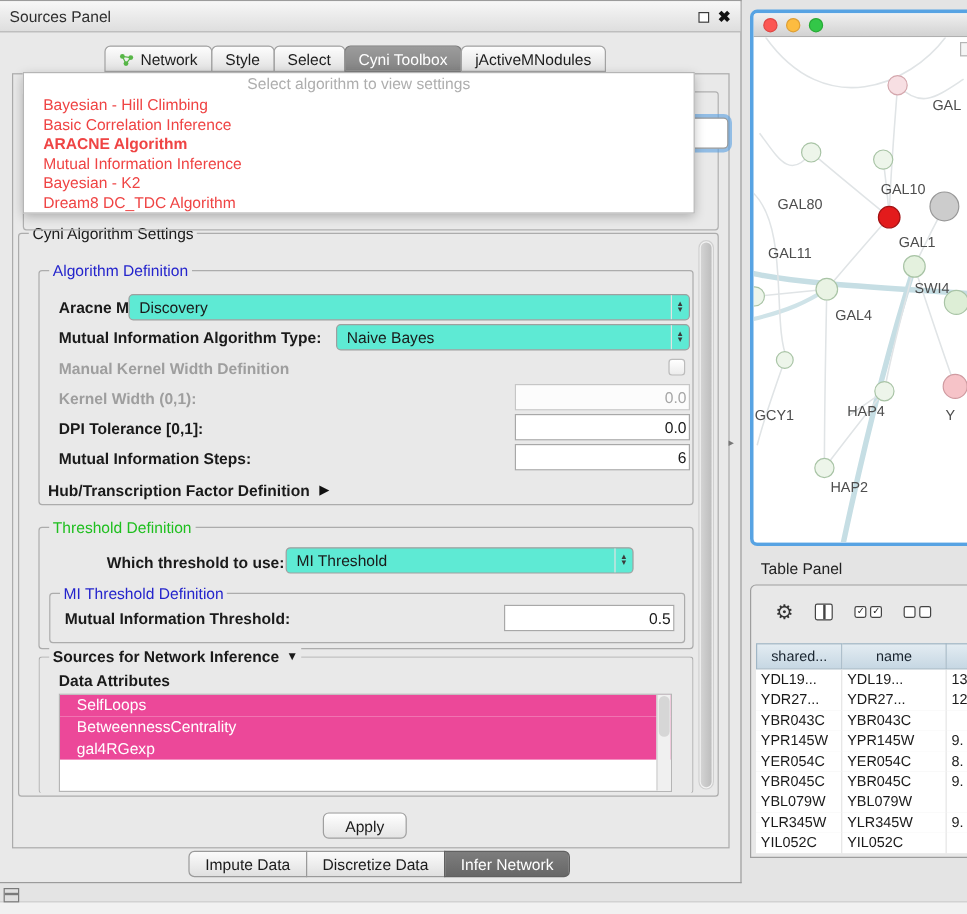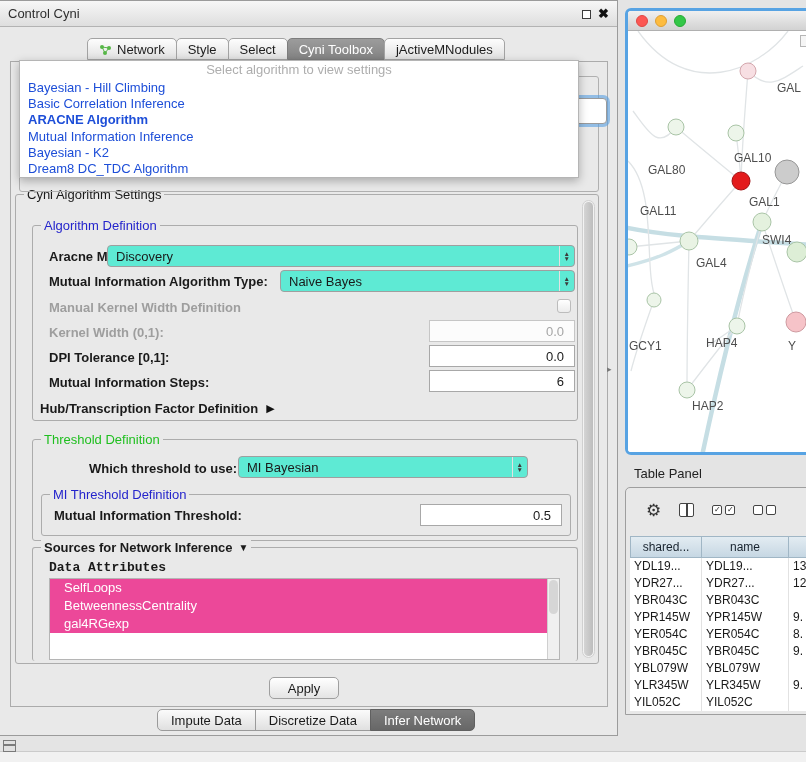--- a/index.html
+++ b/index.html
@@ -32,38 +32,38 @@
   .bg-box { position:absolute; left:8px; top:14px; width:580px; height:116px;
             border:1px solid #b0b0b0; border-radius:3px; z-index:1; }
   .combo-frag { position:absolute; left:538px; top:36px; width:58px; height:26px;
             background:#fff; border:1px solid #9a9a9a; border-radius:4px;
             box-shadow:0 0 0 3px rgba(88,160,226,.6); z-index:2; }
 
   .dd { position:absolute; left:8px; top:-2px; width:560px; height:118px; z-index:3;
         background:#fff; border:1px solid #b5b5b5; box-shadow:0 3px 9px rgba(0,0,0,.28);
         display:flex; flex-direction:column; }
   .dd-ph { height:18px; line-height:18px; text-align:center; color:#aeaeae; }
-  .dd-item { flex:1; display:flex; align-items:center; padding-left:8px; color:#1d4ed8; }
+  .dd-item { flex:1; display:flex; align-items:center; padding-left:16px; color:#ef4444; }
   .dd-item.selected { font-weight:bold; }
 
   .gb { position:absolute; border:1px solid #acacac; border-radius:3px; }
   .lg { position:absolute; top:-8px; left:8px; background:#e9e9e9; padding:0 3px; white-space:nowrap; }
   .lg.blue { color:#2424cc; }
   .lg.green { color:#1fbf1f; }
   .b { font-weight:bold; }
   .dis-t { color:#9e9e9e; }
   .lbl { position:absolute; white-space:nowrap; }
 
   .combo { position:absolute; background:#5eead4; border:1px solid #9f9f9f; border-radius:4px;
            display:flex; align-items:center; padding-left:8px; height:22px; }
   .spin { margin-left:auto; align-self:stretch; display:flex; flex-direction:column;
           align-items:center; justify-content:center; padding:0 4px; color:#3b3b3b;
           font-size:6.5px; line-height:5.5px; border-left:1px solid #e2e2e2; }
   .field { position:absolute; background:#fff; border:1px solid #a8a8a8; height:22px;
-           display:flex; align-items:center; justify-content:flex-end; padding-right:10px; }
+           display:flex; align-items:center; justify-content:flex-end; padding-right:2px; }
   .field.dis { color:#a6a6a6; border-color:#c6c6c6; background:#fcfcfc; }
   .chk { position:absolute; width:14px; height:14px; border:1px solid #bcbcbc; border-radius:3px;
          background:linear-gradient(#ffffff,#ececec); }
 
   .vsb { position:absolute; right:3px; top:5px; bottom:5px; width:13px;
          background:#f2f2f2; border:1px solid #d0d0d0; border-radius:7px; }
   .vsb .thumb { position:absolute; left:1px; right:1px; top:1px; bottom:1px;
          background:linear-gradient(90deg,#d4d4d4,#bdbdbd); border-radius:6px; }
 
   .srclist { position:absolute; background:#fff; border:1px solid #b5b5b5; overflow:hidden; }
@@ -125,21 +125,21 @@
   .corner-icon { position:absolute; left:3px; top:740px; width:13px; height:12px;
                  border:1.5px solid #7a7a7a; background:#e0e0e0; }
   .corner-icon::after { content:""; position:absolute; left:0; right:0; top:3px; height:1.5px; background:#7a7a7a; }
   .split-arrow { position:absolute; left:607px; top:364px; font-size:9px; color:#777; }
 </style>
 </head>
 <body>
 
 <section class="cp">
   <div class="cp-titlebar">
-    <span class="cp-title">Control Cyni</span>
+    <span class="cp-title">Sources Panel</span>
     <span class="cp-float"></span>
     <span class="cp-close">✖</span>
   </div>
 
   <div class="tabbar">
     <div class="tab">
       <span class="net-icon">
         <svg width="13" height="11" viewBox="0 0 13 11">
           <path d="M3 3L10 4L6 9Z" stroke="#57b647" fill="none" stroke-width="1"></path>
           <circle cx="3" cy="3" r="2" fill="#57b647"></circle>
@@ -224,42 +224,42 @@
       <div class="lbl" style="left:24px; top:206px; display:flex; align-items:center; gap:8px;">
         <span class="b">Hub/Transcription Factor Definition</span>
         <span style="font-size:11px; color:#111;">▶</span>
       </div>
 
       <div class="gb" style="left:16px; top:244px; width:546px; height:102px;">
         <span class="lg green">Threshold Definition</span>
 
         <span class="lbl b" style="left:56px; top:21px;">Which threshold to use:</span>
         <div class="combo" style="left:205px; top:16px; width:290px;">
-          <span>MI Bayesian</span>
+          <span>MI Threshold</span>
           <span class="spin">
             <i>▲</i>
             <i>▼</i>
           </span>
         </div>
 
         <div class="gb" style="left:8px; top:54px; width:530px; height:42px;">
           <span class="lg blue" style="background:#e9e9e9;">MI Threshold Definition</span>
           <span class="lbl b" style="left:12px; top:13px;">Mutual Information Threshold:</span>
           <div class="field" style="right:8px; top:9px; width:142px;">
             <span>0.5</span>
           </div>
         </div>
       </div>
 
       <div class="gb" style="left:16px; top:352px; width:546px; height:114px; border-bottom:none;">
         <span class="lg" style="display:flex; align-items:center; gap:6px;">
           <span class="b">Sources for Network Inference</span>
           <span style="font-size:10px;">▼</span>
         </span>
-        <span class="lbl b" style="left:16px; top:12px;font-family:Liberation Mono, monospace;">Data Attributes</span>
+        <span class="lbl b" style="left:16px; top:12px;">Data Attributes</span>
 
         <div class="srclist" style="left:16px; top:30px; width:511px; height:82px;">
           <div class="li">SelfLoops</div>
           <div class="li">BetweennessCentrality</div>
           <div class="li">gal4RGexp</div>
           <div class="lsb">
               <div class="thumb"></div>
             </div>
         </div>
       </div>

